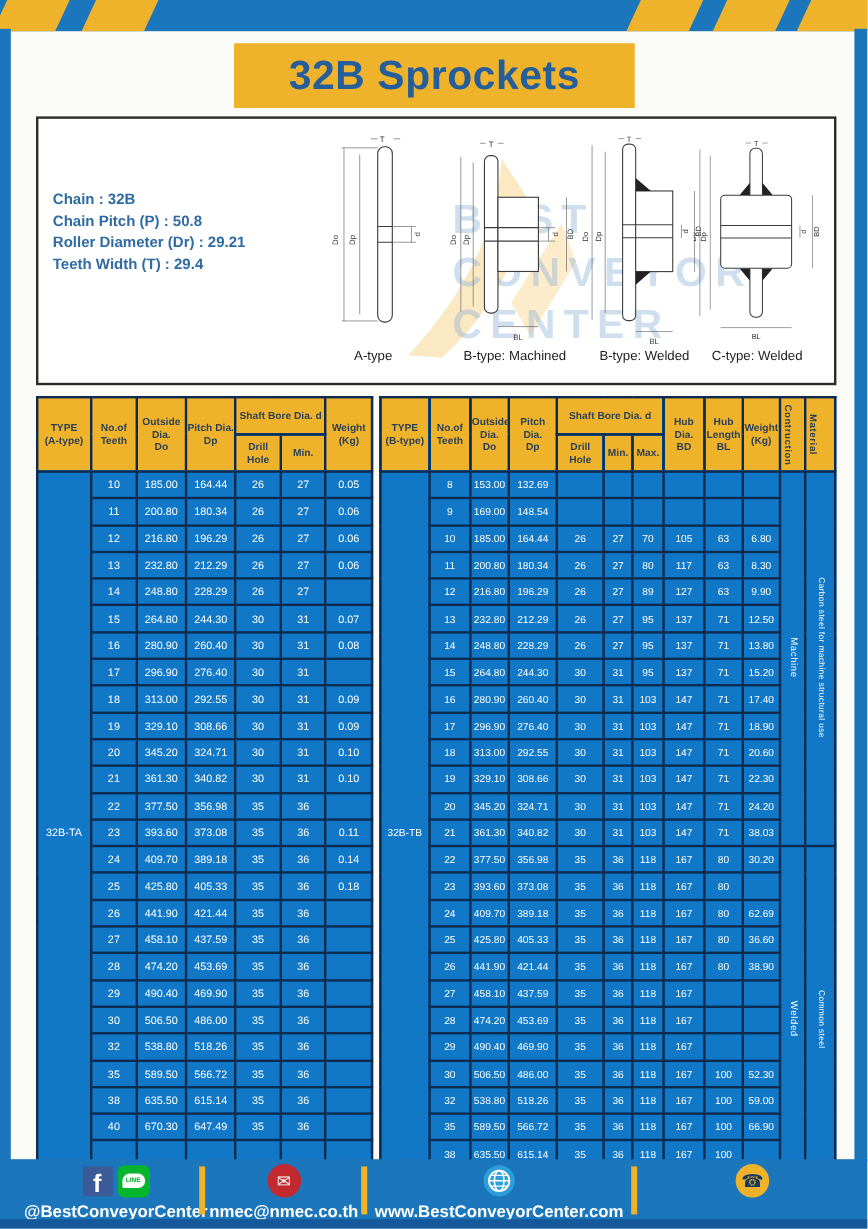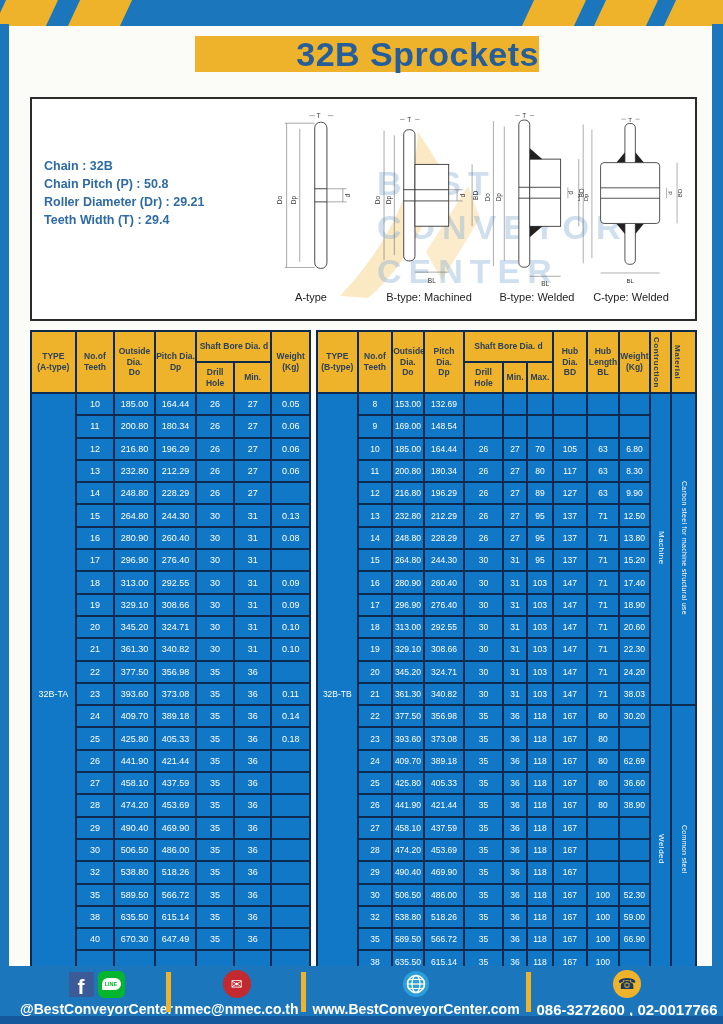--- a/index.html
+++ b/index.html
@@ -12,22 +12,22 @@
   .stripe { position:absolute; top:-2px; height:30px; background:#eeb32b;
             transform:skewX(-25deg); }
   .s1{left:0px;width:52px;} .s2{left:74px;width:52px;}
   .s3{left:528px;width:52px;} .s4{left:600px;width:52px;} .s5{left:670px;width:90px;}
 
   
   .border-side { position:absolute; top:24px; width:9px; height:944px; background:#1b76bc; }
   .bl{left:0;} .br{right:0;width:11px;}
 
   
-  .title-banner { position:absolute; left:195px; top:36px; width:334px; height:36px;
-                  background:#eeb32b; display:flex; align-items:center; justify-content:flex-end;padding-left:10px; }
+  .title-banner { position:absolute; left:195px; top:36px; width:334px; height:54px;
+                  background:#eeb32b; display:flex; align-items:center; justify-content:center; }
   .title-banner span { font-size:34px; font-weight:bold; color:#255e9a; letter-spacing:0.5px; }
 
   
   .diagram-box { position:absolute; left:30px; top:97px; width:667px; height:224px;
                  background:#ffffff; border:2px solid #2b2b2b; box-sizing:border-box; }
   .wm-logo { position:absolute; left:290px; top:25px; z-index:0; }
   .wm-text { position:absolute; left:345px; top:62px; z-index:0; font-weight:bold;
              font-size:34px; line-height:44px; letter-spacing:7px;
              color:rgba(128,170,210,0.38); }
   .specs { position:absolute; left:12px; top:58px; z-index:2; }
@@ -300,21 +300,21 @@
           <td>26</td>
           <td>27</td>
           <td></td>
         </tr>
         <tr>
           <td>15</td>
           <td>264.80</td>
           <td>244.30</td>
           <td>30</td>
           <td>31</td>
-          <td>0.13</td>
+          <td>0.07</td>
         </tr>
         <tr>
           <td>16</td>
           <td>280.90</td>
           <td>260.40</td>
           <td>30</td>
           <td>31</td>
           <td>0.08</td>
         </tr>
         <tr>
@@ -878,18 +878,17 @@
           <line x1="7.8" y1="19.5" x2="22.2" y2="19.5" stroke="#fff" stroke-width="1.1"></line>
         </svg>
       </div>
       <div class="flabel">www.BestConveyorCenter.com</div>
     </div>
     <div class="fdiv d3"></div>
     <div class="fitem i4">
       <div class="ficon-row">
           <div class="phone-icon">☎</div>
         </div>
-      <div class="flabel">086-3272600 , 02-0017766</div>
     </div>
     <div class="footer-strip"></div>
   </div>
 
 </div>
 
 </body></html>

